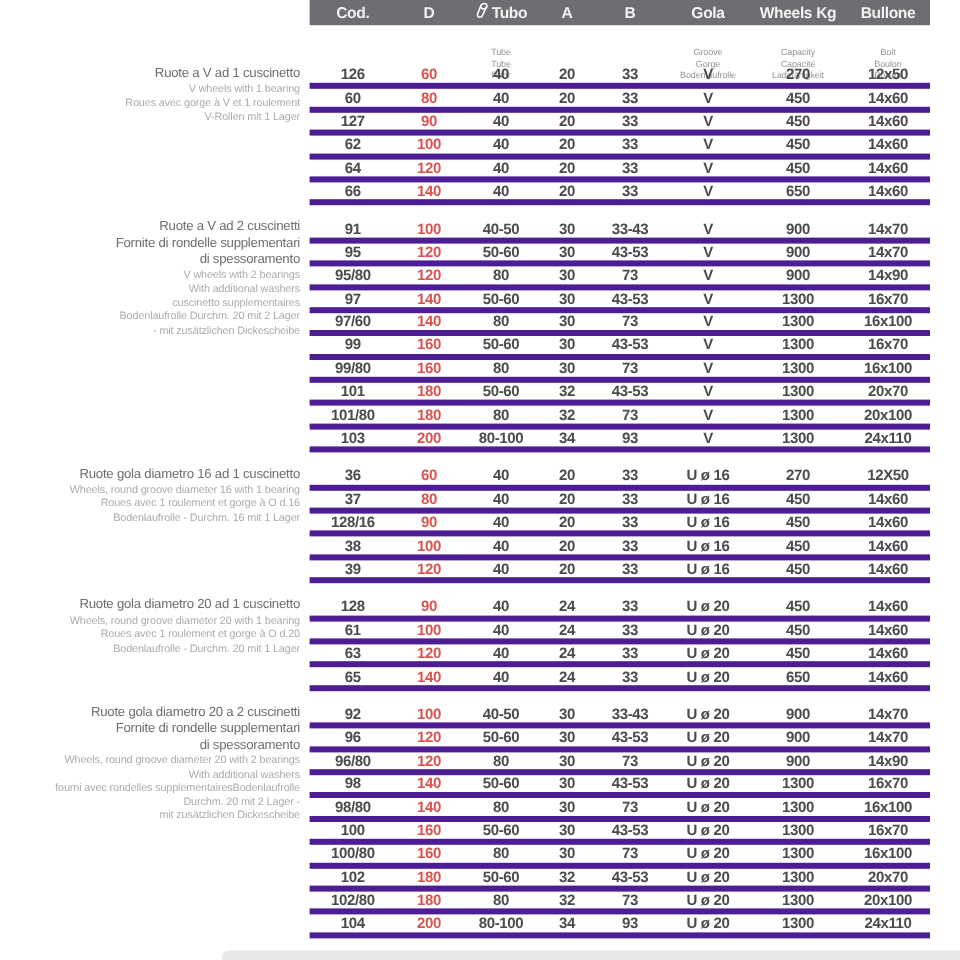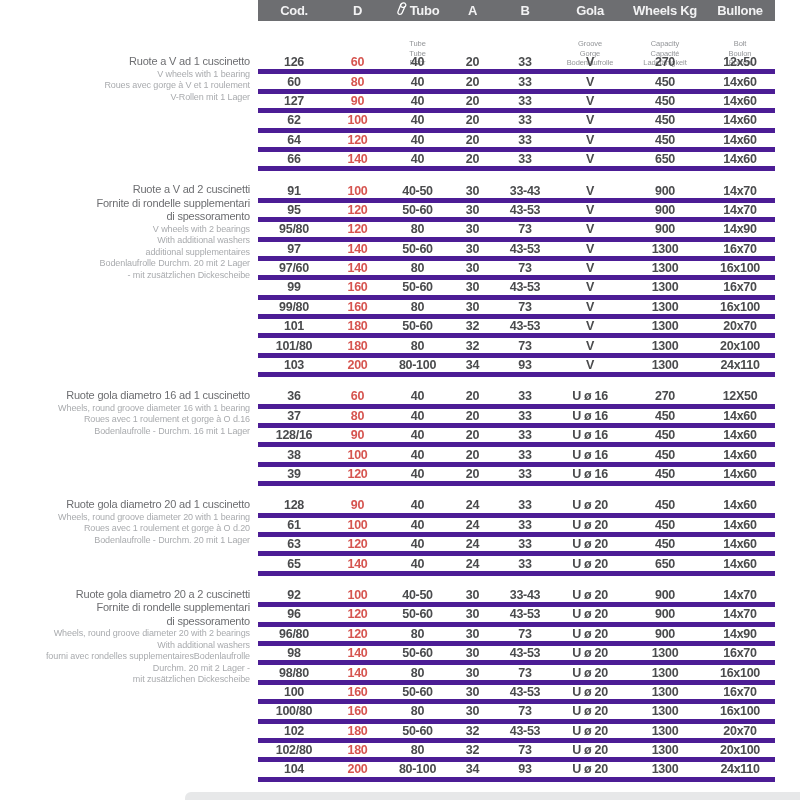--- a/index.html
+++ b/index.html
@@ -186,21 +186,21 @@
             </div>
           </div>
         </div>
         <div class="section">
           <div class="labels">
             <div class="title-line">Ruote a V ad 2 cuscinetti</div>
             <div class="title-line">Fornite di rondelle supplementari</div>
             <div class="title-line">di spessoramento</div>
             <div class="desc-line">V wheels with 2 bearings</div>
             <div class="desc-line">With additional washers</div>
-            <div class="desc-line">additional supplementaires</div>
+            <div class="desc-line">cuscinetto supplementaires</div>
             <div class="desc-line">Bodenlaufrolle Durchm. 20 mit 2 Lager</div>
             <div class="desc-line">- mit zusätzlichen Dickescheibe</div>
           </div>
           <div class="rows">
             <div class="row">
               <div class="cell">91</div>
               <div class="cell d-col">100</div>
               <div class="cell">40-50</div>
               <div class="cell">30</div>
               <div class="cell">33-43</div>

